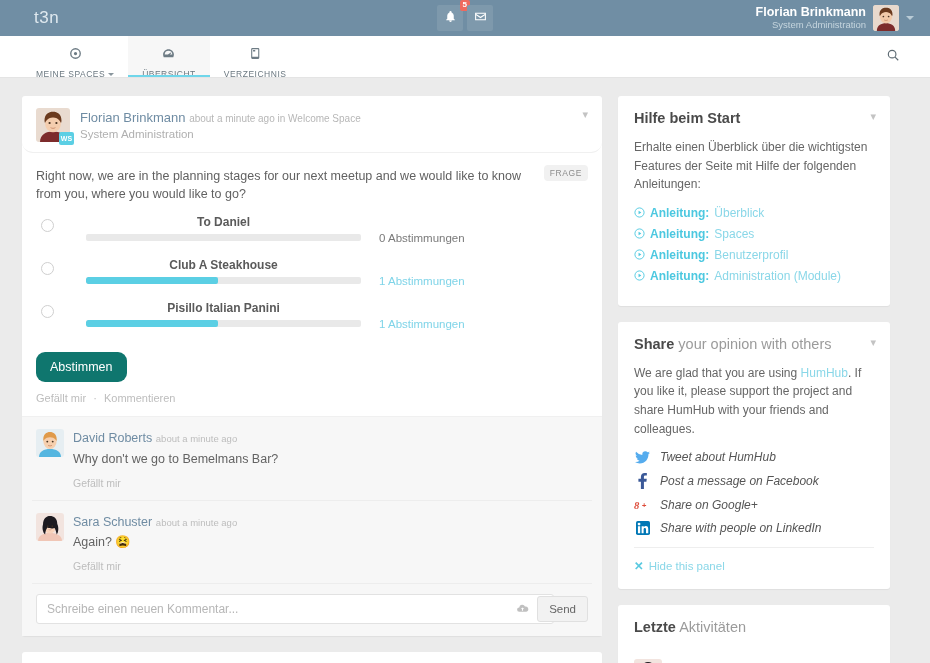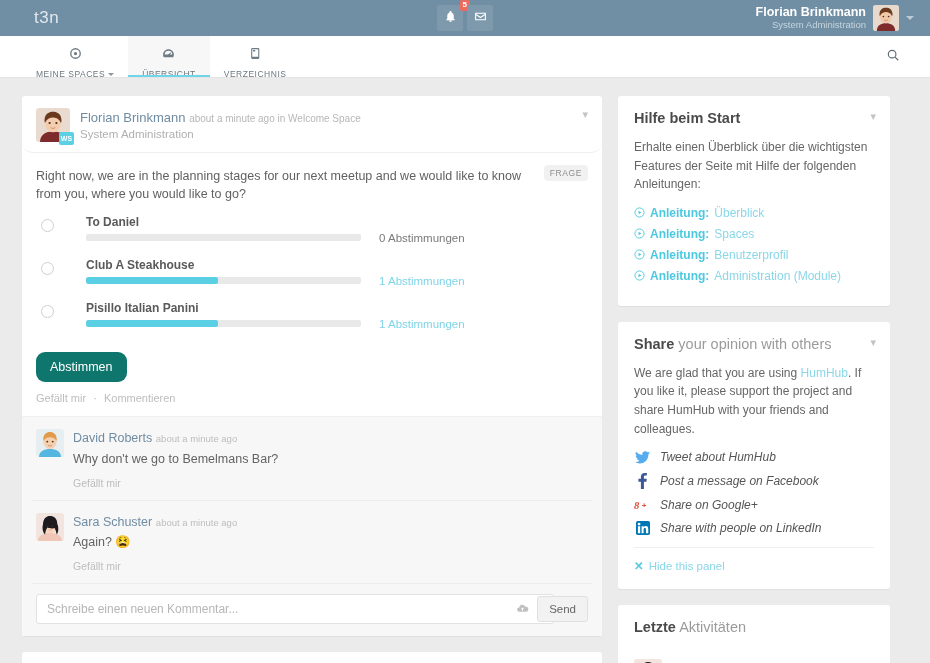--- a/index.html
+++ b/index.html
@@ -127,21 +127,21 @@
     padding: 3px 6px; border-radius: 4px;
   }
 
   
   .poll { padding: 6px 14px 2px; }
   .poll-row { display: flex; align-items: flex-start; margin-bottom: 14px; }
   .radio {
     width: 13px; height: 13px; border: 1px solid #cfcfcf; border-radius: 50%;
     flex: none; margin: 4px 32px 0 5px; background: #fff; cursor: pointer;
   }
-  .poll-mid { flex: 1; max-width: 275px; }
+  .poll-mid { flex: 1; max-width: 275px; text-align: center; }
   .poll-label { font-size: 12px; font-weight: bold; color: #5a5a5a; margin-bottom: 5px; }
   .bar { height: 7px; background: #e9e9e9; border-radius: 2px; overflow: hidden; }
   .bar-fill { height: 100%; background: #5bcfe4; border-radius: 2px; }
   .poll-votes { font-size: 11.5px; padding: 17px 0 0 18px; white-space: nowrap; }
   .poll-votes.zero { color: #7a7a7a; }
   .poll-votes.some { color: #7fd4e8; }
 
   .vote-btn-wrap { padding: 6px 14px 0; }
   .btn-vote {
     background: #0f766e; color: #fff; border: none; border-radius: 9px;

